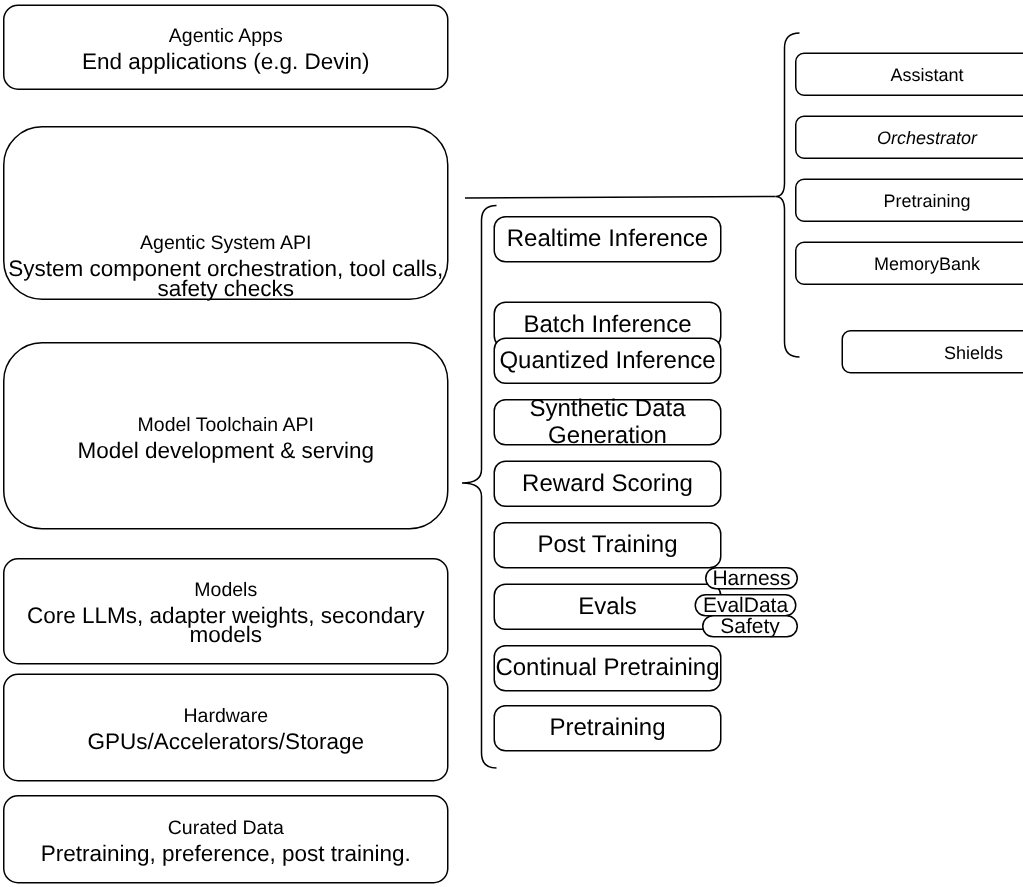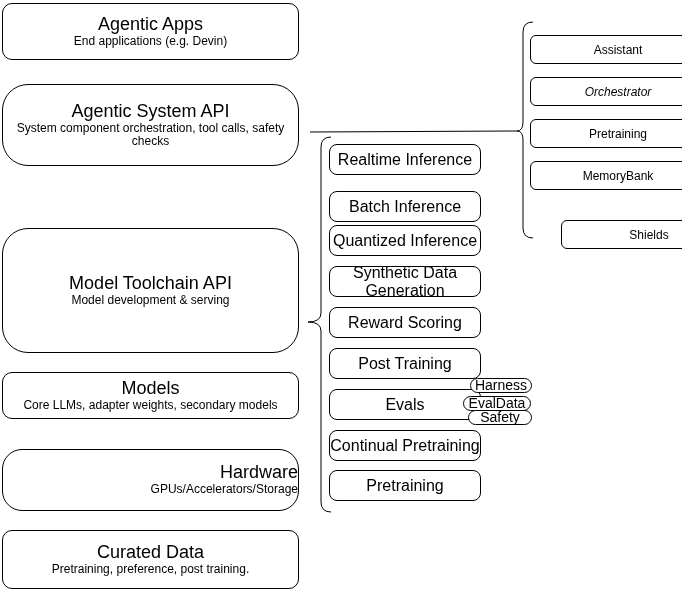--- a/index.html
+++ b/index.html
@@ -25,25 +25,25 @@
     flex-direction: column;
     align-items: center;
     justify-content: center;
     text-align: center;
   }
   .layer {
     left: 2px;
     width: 297px;
   }
   .layer .title {
-    font-size: 18px;
+    font-size: 13px;
     line-height: 16px;
   }
   .layer .subtitle {
-    font-size: 12px;
+    font-size: 15px;
     line-height: 13px;
     margin-top: 3px;
   }
   .mid {
     left: 329px;
     width: 152px;
     height: 31px;
     border-radius: 8px;
     font-size: 16px;
   }
@@ -91,47 +91,47 @@
     <path d="M 310 132 L 517 131"></path>
     <path d="M 331 137 Q 321 137 321 147 L 321 313 Q 321 322 308 322 Q 321 322 321 331 L 321 502 Q 321 512 331 512"></path>
     <path d="M 533 22 Q 523 22 523 32 L 523 122 Q 523 131 517 131 Q 523 131 523 140 L 523 228 Q 523 238 533 238"></path>
   </svg>
 
   <div class="box layer" style="top:3px;height:57px;border-radius:10px;">
     <div class="title">Agentic Apps</div>
     <div class="subtitle">End applications (e.g. Devin)</div>
   </div>
 
-  <div class="box layer" style="top:84px;height:82px;border-radius:26px;">
+  <div class="box layer" style="top:84px;height:116px;border-radius:26px;justify-content:flex-end;">
     <div class="title">Agentic System API</div>
     <div class="subtitle">System component orchestration, tool calls, safety checks</div>
   </div>
 
   <div class="box layer" style="top:228px;height:125px;border-radius:26px;">
     <div class="title">Model Toolchain API</div>
     <div class="subtitle">Model development &amp; serving</div>
   </div>
 
-  <div class="box layer" style="top:372px;height:47px;border-radius:10px;">
+  <div class="box layer" style="top:372px;height:71px;border-radius:10px;">
     <div class="title">Models</div>
     <div class="subtitle">Core LLMs, adapter weights, secondary models</div>
   </div>
 
-  <div class="box layer" style="top:449px;height:62px;border-radius:20px;align-items:flex-end;">
+  <div class="box layer" style="top:449px;height:72px;border-radius:10px;">
     <div class="title">Hardware</div>
     <div class="subtitle">GPUs/Accelerators/Storage</div>
   </div>
 
   <div class="box layer" style="top:530px;height:59px;border-radius:10px;">
     <div class="title">Curated Data</div>
     <div class="subtitle">Pretraining, preference, post training.</div>
   </div>
 
   <div class="box mid" style="top:144px;">Realtime Inference</div>
-  <div class="box mid" style="top:191px;">Batch Inference</div>
+  <div class="box mid" style="top:201px;">Batch Inference</div>
   <div class="box mid" style="top:225px;">Quantized Inference</div>
   <div class="box mid" style="top:266px;">Synthetic Data Generation</div>
   <div class="box mid" style="top:307px;">Reward Scoring</div>
   <div class="box mid" style="top:348px;">Post Training</div>
   <div class="box mid" style="top:389px;">Evals</div>
   <div class="box mid" style="top:430px;">Continual Pretraining</div>
   <div class="box mid" style="top:470px;">Pretraining</div>
 
   <div class="pill" style="left:470px;top:378px;width:62px;">Harness</div>
   <div class="pill" style="left:463px;top:396px;width:68px;">EvalData</div>

